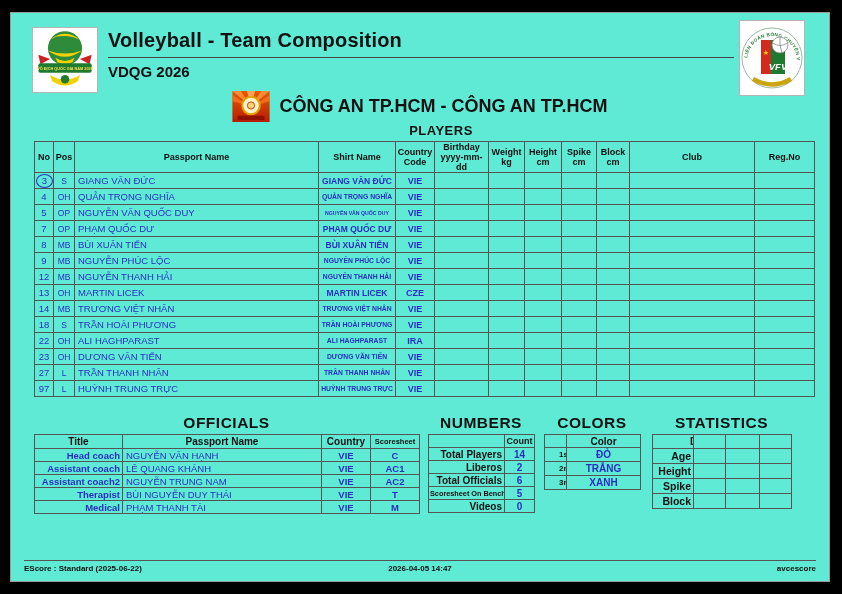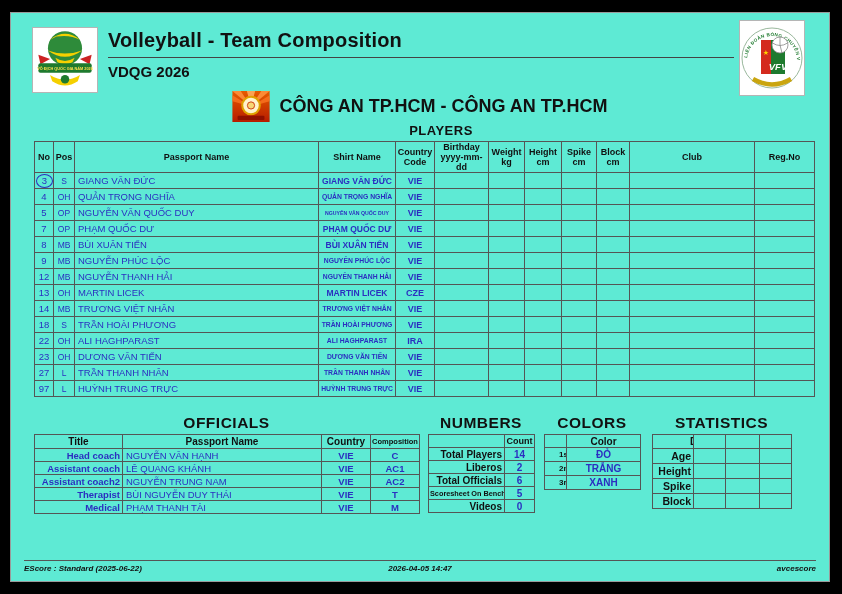--- a/index.html
+++ b/index.html
@@ -69,21 +69,21 @@
   .colors-table td.col-ord{font-size:8px;font-weight:bold;color:#111;text-align:left;padding-left:14px;}
   .colors-table td.col-val{font-size:10px;font-weight:bold;color:#2b2fc0;text-align:center;}
 
   .stats-table th{font-size:10px;font-weight:bold;color:#111;height:14px;text-align:center;padding-left:37px;}
   .stats-table th.h-average{font-size:8px;}
   .stats-table td{height:15px;font-size:10.5px;}
   .stats-table td.s-label{font-weight:bold;color:#111;text-align:right;padding-right:2px;}
 
   
   .footer{position:absolute;left:13px;right:13px;top:547px;border-top:1px solid #555;
-          padding-top:3px;display:flex;font-size:8px;color:#111;font-weight:bold;font-style:italic;}
+          padding-top:3px;display:flex;font-size:8px;color:#111;font-weight:bold;}
   .footer .f-left{flex:1;text-align:left;}
   .footer .f-center{flex:1;text-align:center;}
   .footer .f-right{flex:1;text-align:right;}
 </style>
 </head>
 <body>
 
 <div class="stage">
   <div class="page">
 
@@ -395,21 +395,21 @@
               <col style="width: 88px;">
               <col style="width: 199px;">
               <col style="width: 49px;">
               <col style="width: 49px;">
             </colgroup>
           <thead>
               <tr id="officials-head">
                 <th>Title</th>
                 <th>Passport Name</th>
                 <th>Country</th>
-                <th class="h-scoresheet">Composition</th>
+                <th class="h-scoresheet">Scoresheet</th>
               </tr>
             </thead>
           <tbody id="officials-body">
               <tr>
                 <td class="o-title">Head coach</td>
                 <td class="o-name">NGUYỄN VĂN HẠNH</td>
                 <td class="o-country">VIE</td>
                 <td class="o-sheet">C</td>
               </tr>
               <tr>

